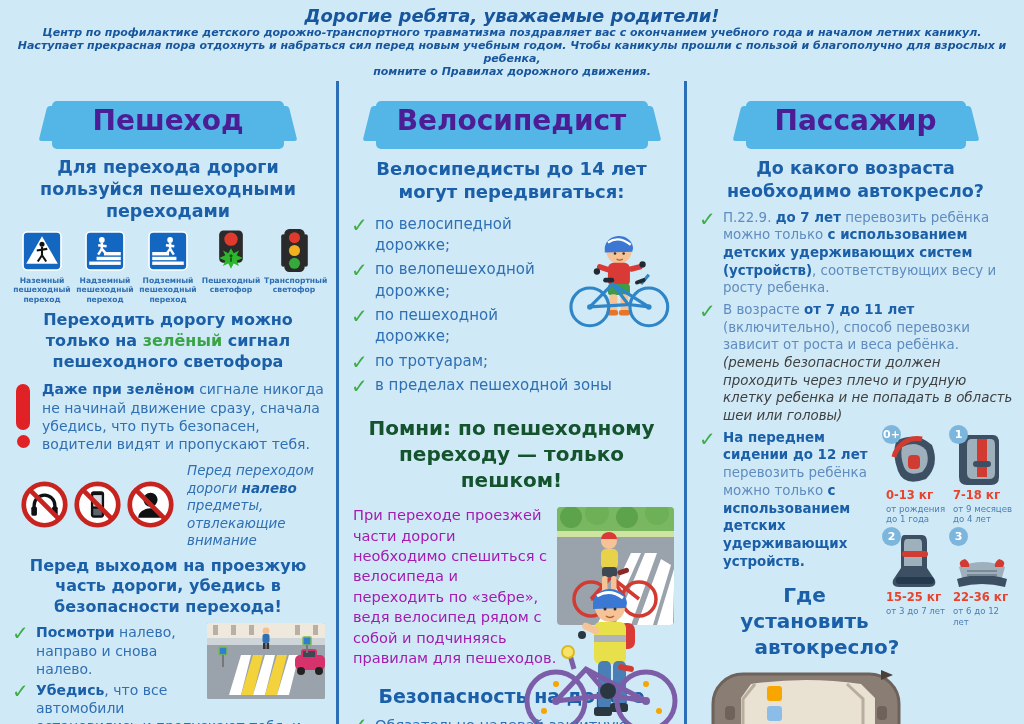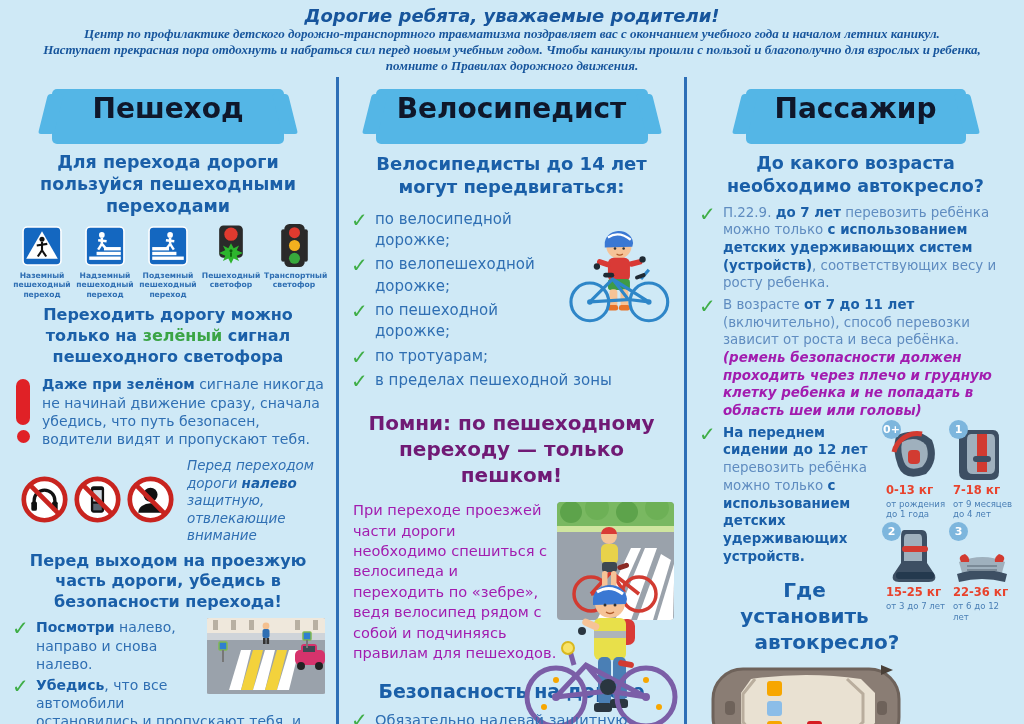--- a/index.html
+++ b/index.html
@@ -7,41 +7,41 @@
   body {
     background:#cfe9f6;
     font-family:"DejaVu Sans","Liberation Sans",sans-serif;
     color:#2f6fb3; overflow:hidden;
   }
   .poster { position:relative; width:1024px; height:724px; }
 
   
   .top-header { padding-top:5px; text-align:center; font-style:italic; font-weight:bold; color:#17559c; }
   .top-header .l1 { font-size:18px; }
-  .top-header .l2 { font-size:13px;font-family:Liberation Serif, serif; }
+  .top-header .l2 { font-size:11px; }
 
   
   .columns { display:flex; align-items:stretch; height:660px; margin-top:3px; }
   .col { position:relative; padding:0 10px; }
   .col1 { width:336px; }
   .col2 { width:351px; border-left:3px solid #2d6fb7; border-right:3px solid #2d6fb7; }
   .col3 { width:337px; }
 
   
-  .band { position:relative; margin:12px auto 8px; background:#54b6e6; color:#0f172a;
-    font-weight:bold; text-align:center; border-radius:5px; padding:3px 0 19px; }
+  .band { position:relative; margin:20px auto 8px; background:#54b6e6; color:#4c1d95;
+    font-weight:bold; text-align:center; border-radius:5px; padding:3px 0 12px; }
   .band::before, .band::after { content:""; position:absolute; top:5px; width:16px; height:72%;
     background:#54b6e6; transform:skew(-14deg); border-radius:3px; }
   .band::before { left:-9px; } .band::after { right:-9px; transform:skew(14deg); }
   .band-ped  { width:232px; font-size:28px; }
   .band-cyc  { width:272px; font-size:28px; }
   .band-pass { width:220px; font-size:28px; }
 
   .h-blue  { color:#1a5fa8; font-weight:bold; text-align:center; }
-  .h-green { color:#701a75; font-weight:bold; text-align:center; }
+  .h-green { color:#14532d; font-weight:bold; text-align:center; }
   b, strong { color:#1a5fa8; }
 
   .clear { clear:both; }
 
   
   .check { position:relative; padding-left:26px; margin-bottom:3px; }
   .tick { position:absolute; left:2px; top:-3px; color:#3fae47; font-size:20px; font-weight:bold; }
 
   
   .excl-wrap { position:relative; padding-left:32px; }
@@ -74,21 +74,21 @@
   .cyc-para { font-size:14.6px; line-height:1.4; color:#a21caf; padding-left:4px; }
   .cyc-h2 { font-size:19px; margin:16px 0 8px; }
   .safety-list { font-size:14.6px; line-height:1.32; position:relative; z-index:2; }
   .safety-list .check { margin-bottom:4px; }
   .vest-boy { position:absolute; right:4px; bottom:0; width:158px; height:168px; z-index:1; }
 
   
   .pass-h1 { font-size:17.5px; line-height:1.3; margin:2px 6px 6px; }
   .pass-rules { font-size:13.4px; line-height:1.32; color:#5f8cc0; }
   .pass-rules .check { margin-bottom:4px; }
-  .pass-rules i.bi { font-weight:bold; color:#a21caf;margin-top:8px; }
+  .pass-rules i.bi { font-weight:normal; color:#404040;margin-top:8px; }
   .seats-grid { float:right; width:128px; margin:2px 0 0 4px; display:grid; grid-template-columns:1fr 1fr; gap:8px 6px; }
   .seat { position:relative; width:60px; }
   .seat svg { display:block; }
   .seat .badge { position:absolute; top:-6px; left:-4px; width:19px; height:19px; background:#7db6dd; color:#fff;
     border-radius:50%; font-size:11px; font-weight:bold; text-align:center; line-height:19px; }
   .seat .wt { font-size:11.5px; font-weight:bold; color:#e8432d; margin-top:1px; }
   .seat .wt .u { font-size:12px; }
   .seat .age { font-size:8.6px; color:#4a7fb5; line-height:1.25; }
   .pass-h2 { font-size:20px; line-height:1.3; margin:12px 0 6px; max-width:200px; margin-left:30px; }
   .car-top { width:190px; height:94px; margin-left:14px; }
@@ -231,21 +231,21 @@
         </span>
         <span>
           <svg width="49" height="49" viewBox="0 0 52 52">
               <circle cx="26" cy="26" r="22" fill="#fff" stroke="#c8241f" stroke-width="5"></circle>
               <circle cx="26" cy="21" r="7.5" fill="#111"></circle>
               <path d="M13 40 a13 10 0 0 1 26 0 z" fill="#111"></path>
               <line x1="11" y1="11" x2="41" y2="41" stroke="#c8241f" stroke-width="5"></line>
             </svg>
         </span>
         <div class="txt">
-          <span>Перед переходом дороги </span><b>налево</b><span> защитную, отвлекающие внимание</span>
+          <span>Перед переходом дороги </span><b>налево</b><span> предметы, отвлекающие внимание</span>
         </div>
       </div>
 
       <div class="h-blue ped-h3">Перед выходом на проезжую часть дороги, убедись в безопасности перехода!</div>
 
       <div class="ped-checks">
         <div class="scene-cross">
           <svg width="120" height="76" viewBox="0 0 118 76">
               <rect width="118" height="76" fill="#9aa2ab"></rect>
               <rect x="0" y="0" width="118" height="15" fill="#efe8dc"></rect>

